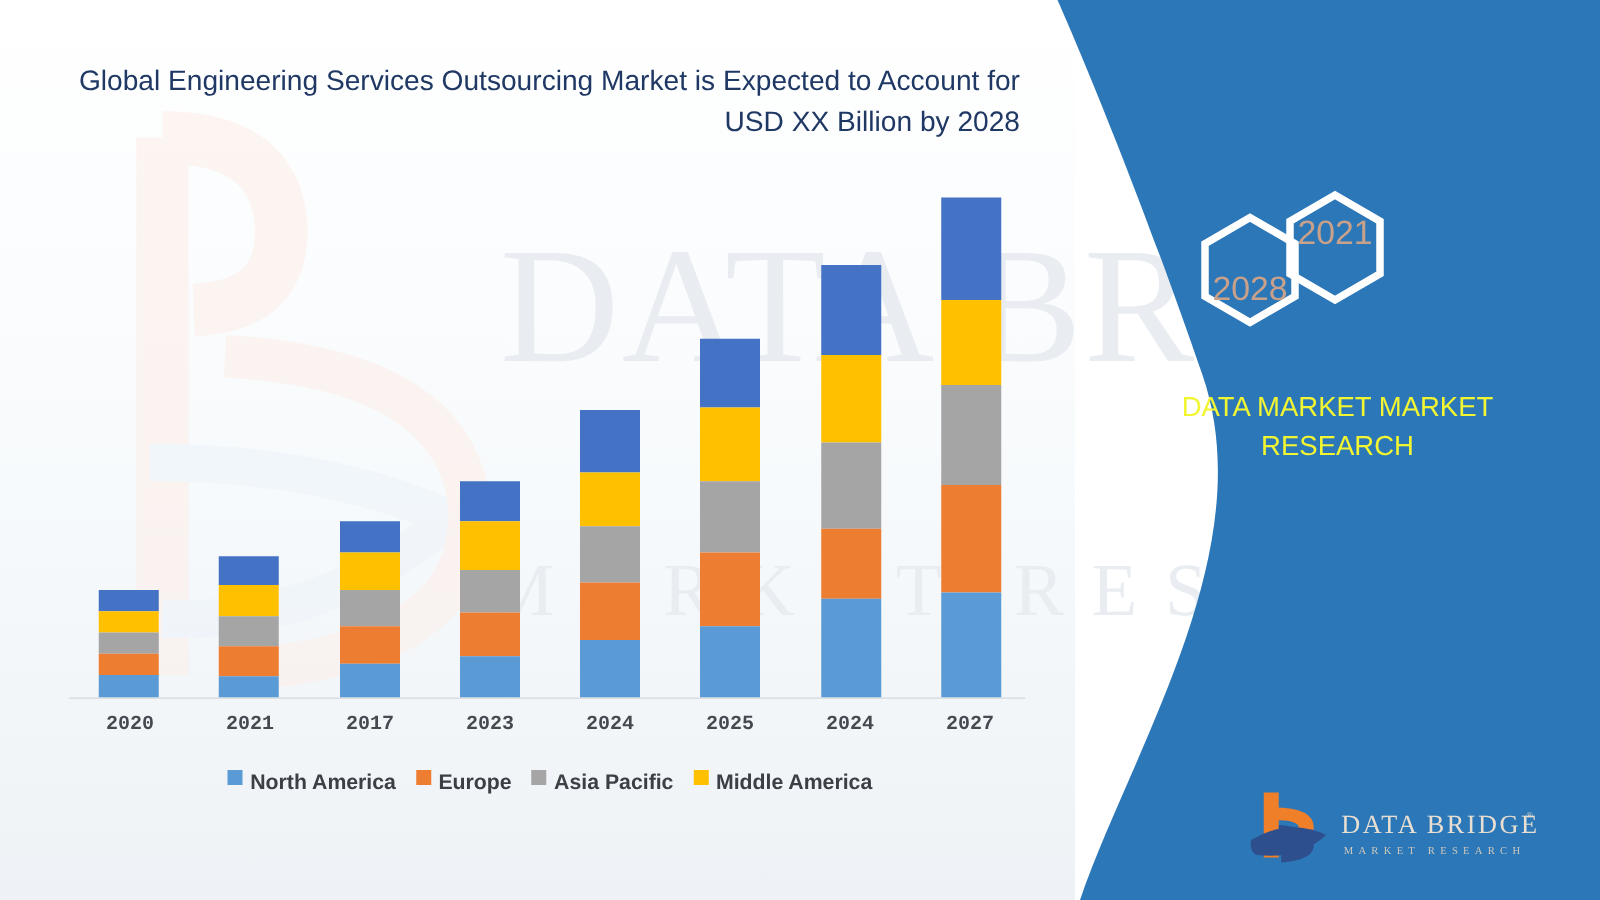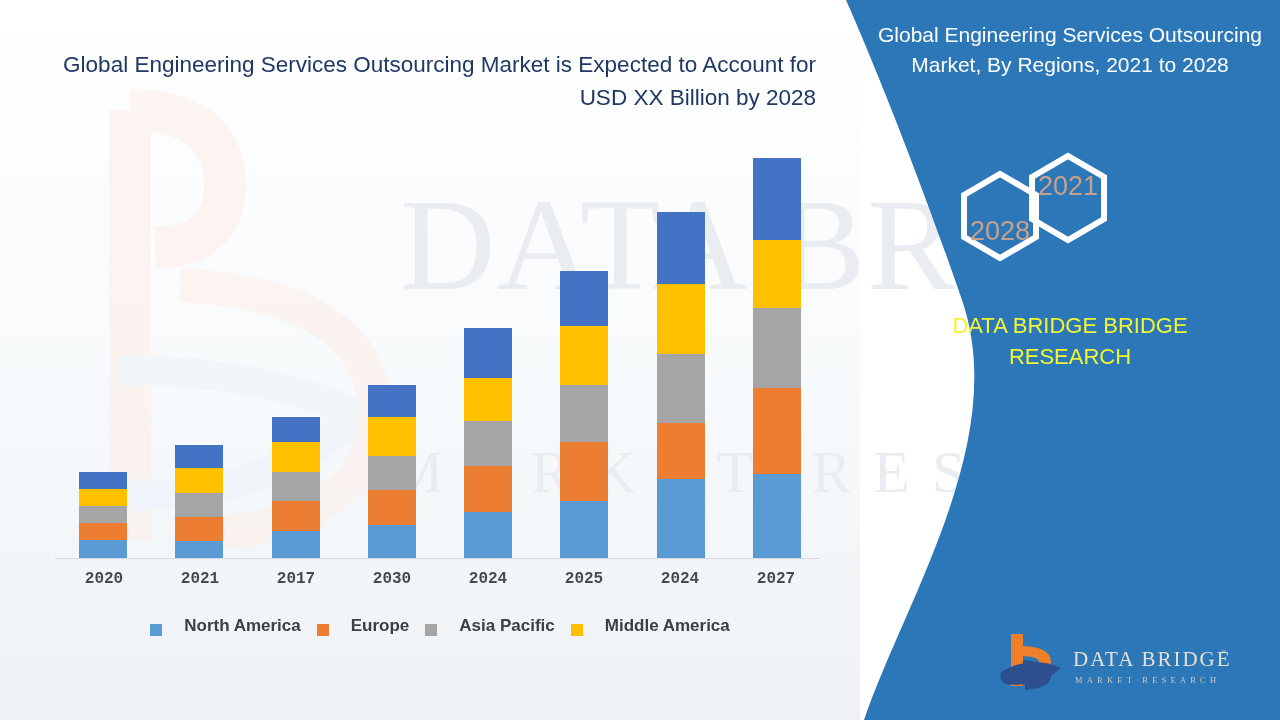--- a/index.html
+++ b/index.html
@@ -57,21 +57,21 @@
     display:flex; justify-content:center;font-family:Liberation Mono, monospace;
   }
   .x-labels span {
     width:96px; text-align:center; font-size:16px; font-weight:bold; color:#444a50;
   }
 
   .legend {
     position:absolute; left:55px; top:616px; width:770px;
     display:flex; justify-content:center; align-items:center; gap:16px;
   }
-  .legend-item { display:flex; align-items:flex-end; gap:22px; }
+  .legend-item { display:flex; align-items:flex-start; gap:6px; }
   .legend-swatch { width:12px; height:12px; display:block; }
   .legend-label { font-size:17px; color:#3a4046; font-weight:bold; white-space:nowrap; }
 
   
   .right-panel {
     position:absolute; left:0; top:0; width:1280px; height:720px;
     pointer-events:none;
   }
   .right-content {
     position:absolute; right:0; top:0; width:420px; height:720px;
@@ -179,21 +179,21 @@
             <div class="seg" title="Europe 2027" style="background: rgb(237, 125, 49); height: 85.8947px;"></div>
             <div class="seg" title="North America 2027" style="background: rgb(91, 155, 213); height: 83.7474px;"></div>
           </div>
         </div>
       </div>
     <div class="axis-line"></div>
     <div class="x-labels" id="xlabels">
         <span>2020</span>
         <span>2021</span>
         <span>2017</span>
-        <span>2030</span>
+        <span>2023</span>
         <span>2024</span>
         <span>2025</span>
         <span>2024</span>
         <span>2027</span>
       </div>
     <div class="legend" id="legend">
         <div class="legend-item">
           <span class="legend-swatch" style="background: rgb(91, 155, 213);"></span>
           <span class="legend-label">North America</span>
         </div>
@@ -210,34 +210,33 @@
           <span class="legend-label">Middle America</span>
         </div>
       </div>
   </div>
 
   <svg class="right-panel" viewBox="0 0 1280 720" preserveAspectRatio="none">
     <path id="panel-shape" d="M846,0 C846,0 900,120 962,300 C1010,440 905,600 864,720 L1280,720 L1280,0 Z" fill="#2b77b8"></path>
   </svg>
 
   <div class="right-content">
-    <div class="rp-title">Global Engineering Services Outsourcing Market, By Regions, 2021 to 2028</div>
 
     <div class="hexwrap">
       <svg viewBox="0 0 420 135" width="420" height="135">
 
         <polygon points="112,45 148,24 184,45 184,87 148,108 112,87" transform="translate(-8,0) scale(1.0)" fill="none" stroke="#ffffff" stroke-width="6"></polygon>
         <text x="140" y="90" text-anchor="middle" font-size="27" fill="#c9a18a" font-family="Liberation Sans, sans-serif">2028</text>
 
         <polygon points="172,-8 208,-29 244,-8 244,34 208,55 172,34" transform="translate(0,35)" fill="none" stroke="#ffffff" stroke-width="6"></polygon>
         <text x="208" y="45" text-anchor="middle" font-size="27" fill="#c9a18a" font-family="Liberation Sans, sans-serif">2021</text>
       </svg>
     </div>
 
-    <div class="brand-name">DATA BRIDGE BRIDGE RESEARCH</div>
+    <div class="brand-name">DATA MARKET MARKET RESEARCH</div>
 
     <svg class="logo" viewBox="0 0 250 70">
 
       <path d="M16 6 L16 58 L28 58 L28 6 Z" fill="#f07f2a"></path>
       <path d="M24 18 Q56 18 56 34 Q56 50 26 50 L26 40 Q44 40 44 34 Q44 28 24 28 Z" fill="#f07f2a"></path>
 
       <path d="M6 44 Q36 26 66 40 Q44 60 10 56 Q4 52 6 44 Z" fill="#2d4f8e"></path>
       <path d="M28 32 Q54 34 56 46 Q58 60 30 62 L30 52 Q44 51 44 46 Q44 41 28 41 Z" fill="#2d4f8e"></path>
       <text x="78" y="38" font-size="21" fill="#e8dfd2" letter-spacing="2" font-family="Liberation Serif, serif">DATA BRIDGE</text>
       <text x="226" y="26" font-size="7" fill="#e8dfd2" font-family="Liberation Serif, serif">®</text>

